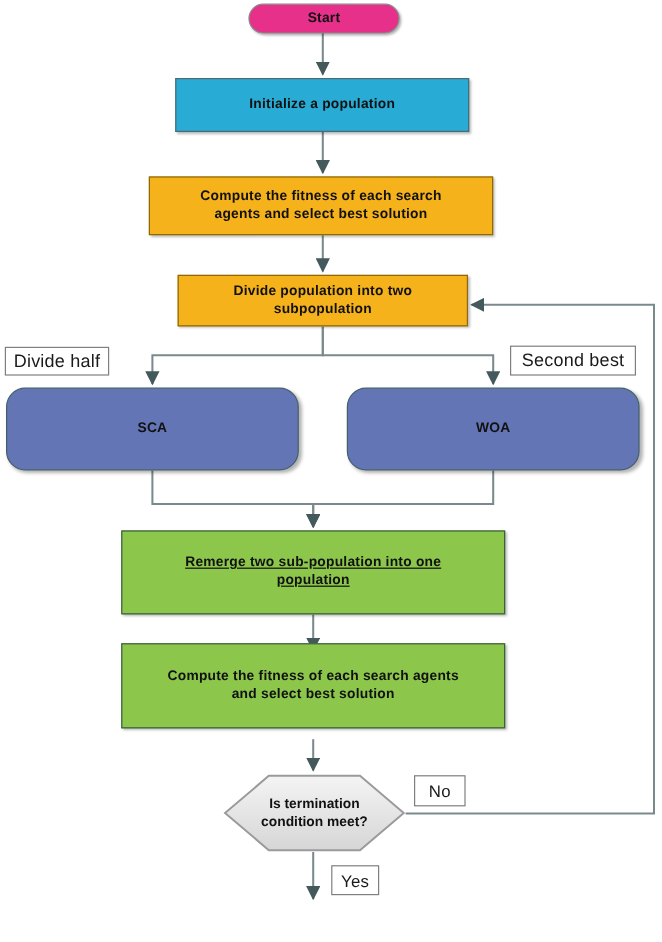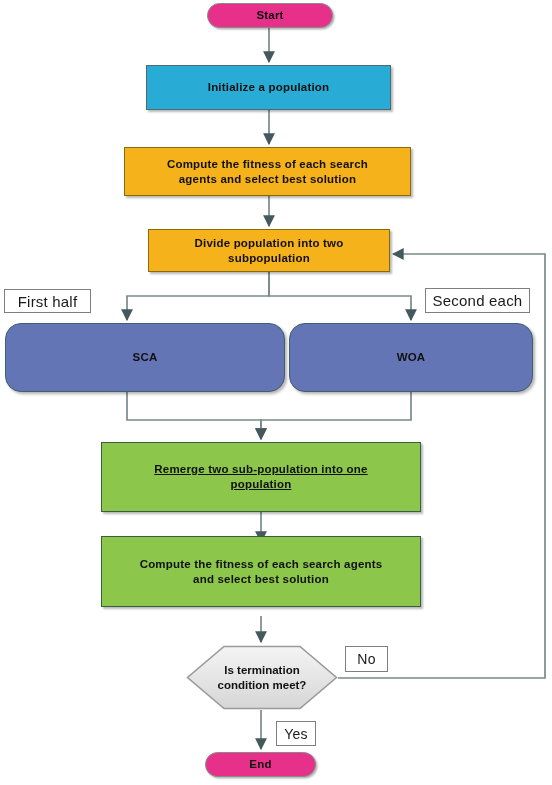--- a/index.html
+++ b/index.html
@@ -167,28 +167,28 @@
     <span class="txt">Compute the fitness of each search
 agents and select best solution</span>
   </div>
 
   <div class="node proc orange" style="left:148px; top:229px; width:242px; height:43px;">
     <span class="txt">Divide population into two
 subpopulation</span>
   </div>
 
   <div class="calloutbox" style="left:4px; top:289px; width:87px; height:24px;">
-    <span>First half</span>
+    <span>Divide half</span>
   </div>
 
   <div class="calloutbox" style="left:425px; top:288px; width:105px; height:25px;">
-    <span>Second each</span>
-  </div>
-
-  <div class="node roundproc" style="left:5px; top:323px; width:280px; height:69px;">
+    <span>Second best</span>
+  </div>
+
+  <div class="node roundproc" style="left:5px; top:323px; width:244px; height:69px;">
     <span class="txt">SCA</span>
   </div>
 
   <div class="node roundproc" style="left:289px; top:323px; width:244px; height:69px;">
     <span class="txt">WOA</span>
   </div>
 
   <div class="node proc green" style="left:101px; top:442px; width:320px; height:70px;text-decoration:underline;">
     <span class="txt">Remerge two sub-population into one
 population</span>
@@ -214,17 +214,14 @@
   </div>
 
   <div class="calloutbox small" style="left:345px; top:646px; width:43px; height:26px;">
     <span>No</span>
   </div>
 
   <div class="calloutbox small" style="left:276px; top:721px; width:40px; height:25px;">
     <span>Yes</span>
   </div>
 
-  <div class="node terminator" style="left:205px; top:752px; width:111px; height:25px;">
-    <span class="txt">End</span>
-  </div>
 
 </div>
 
 </body></html>

